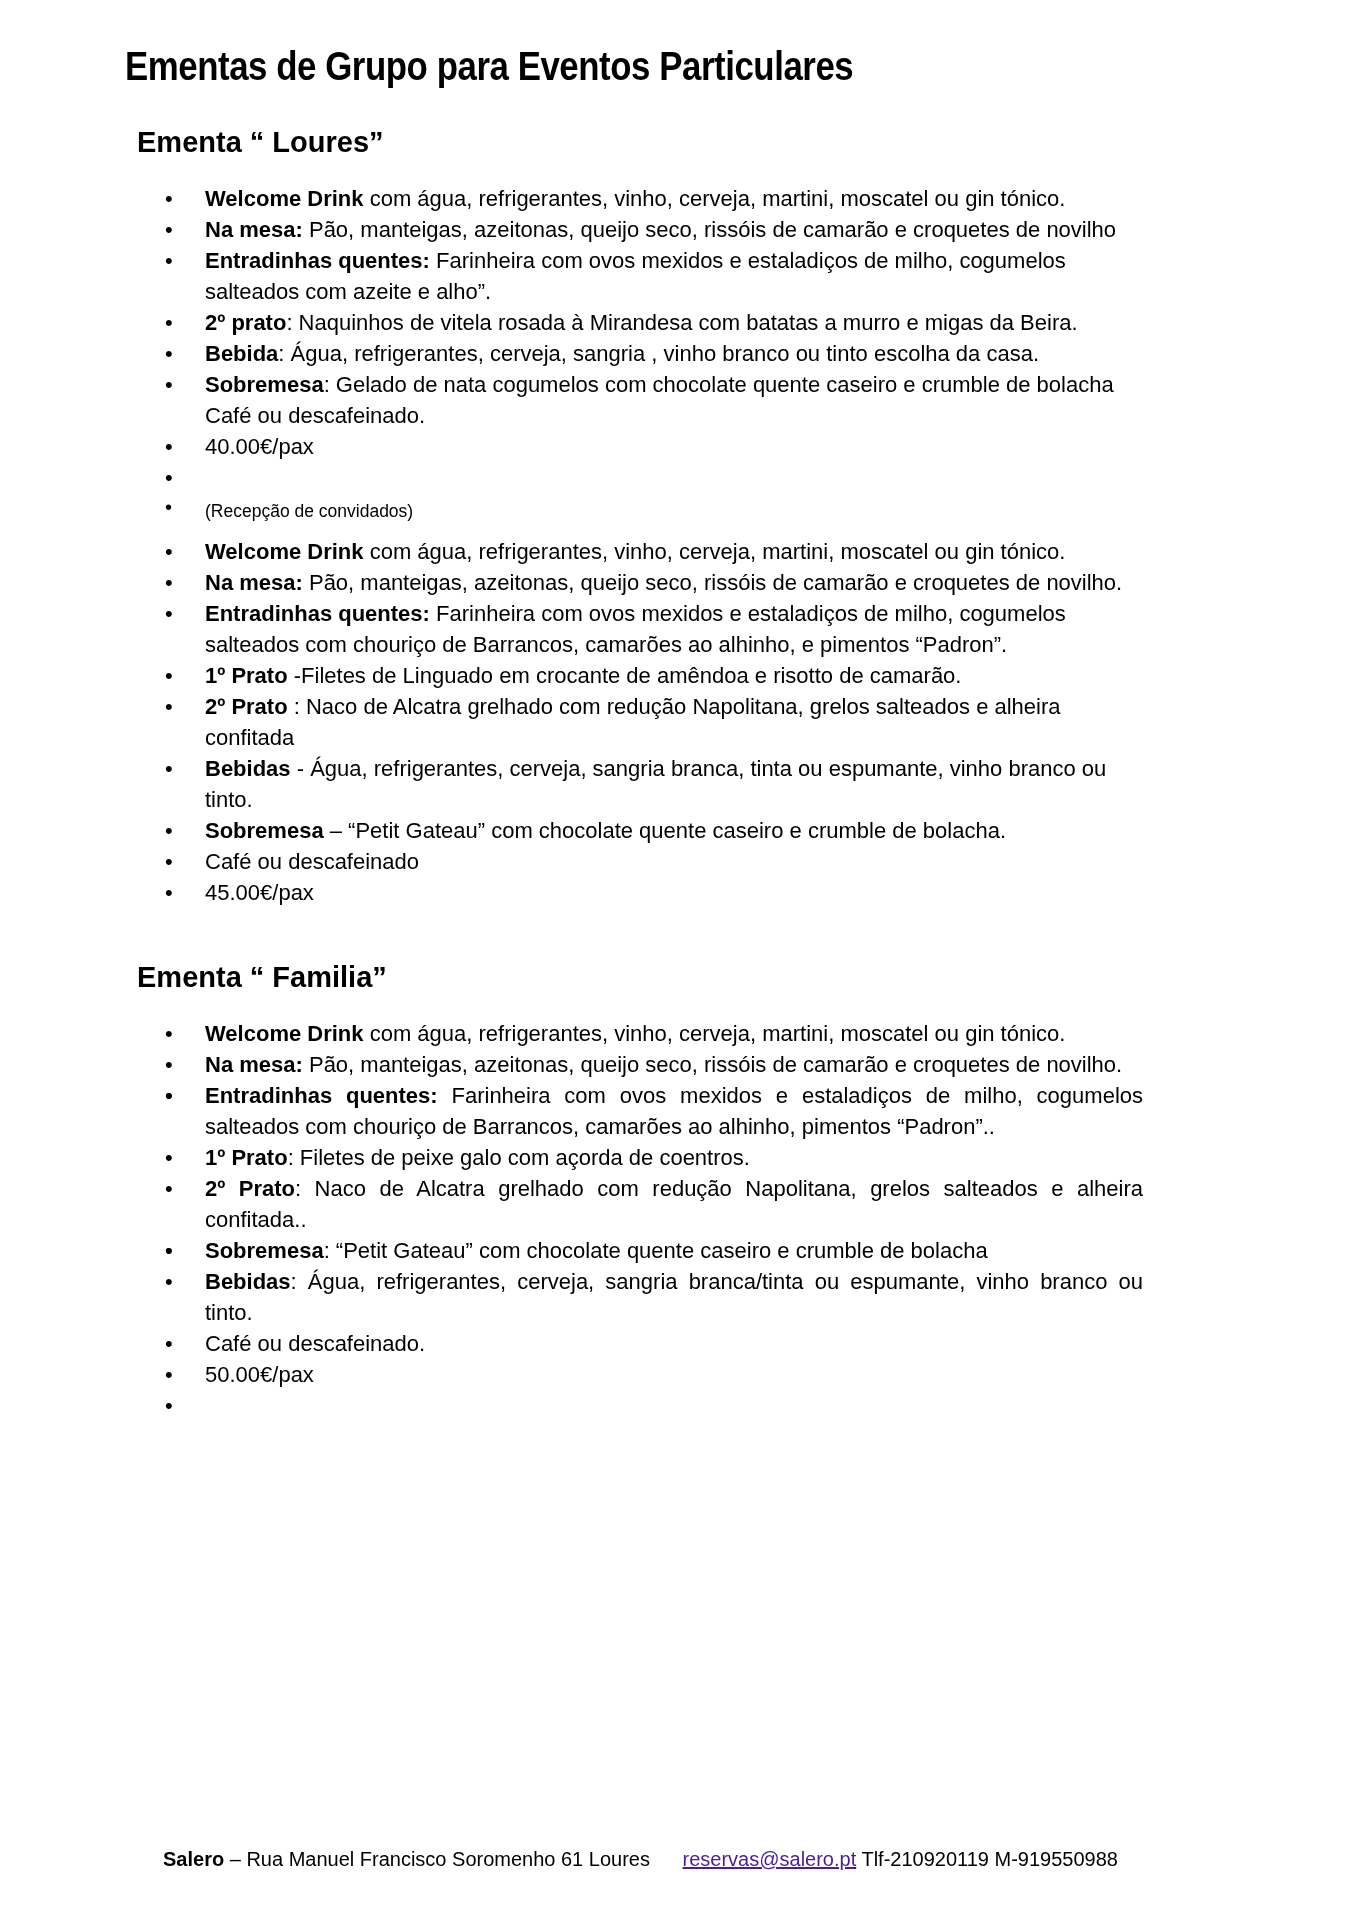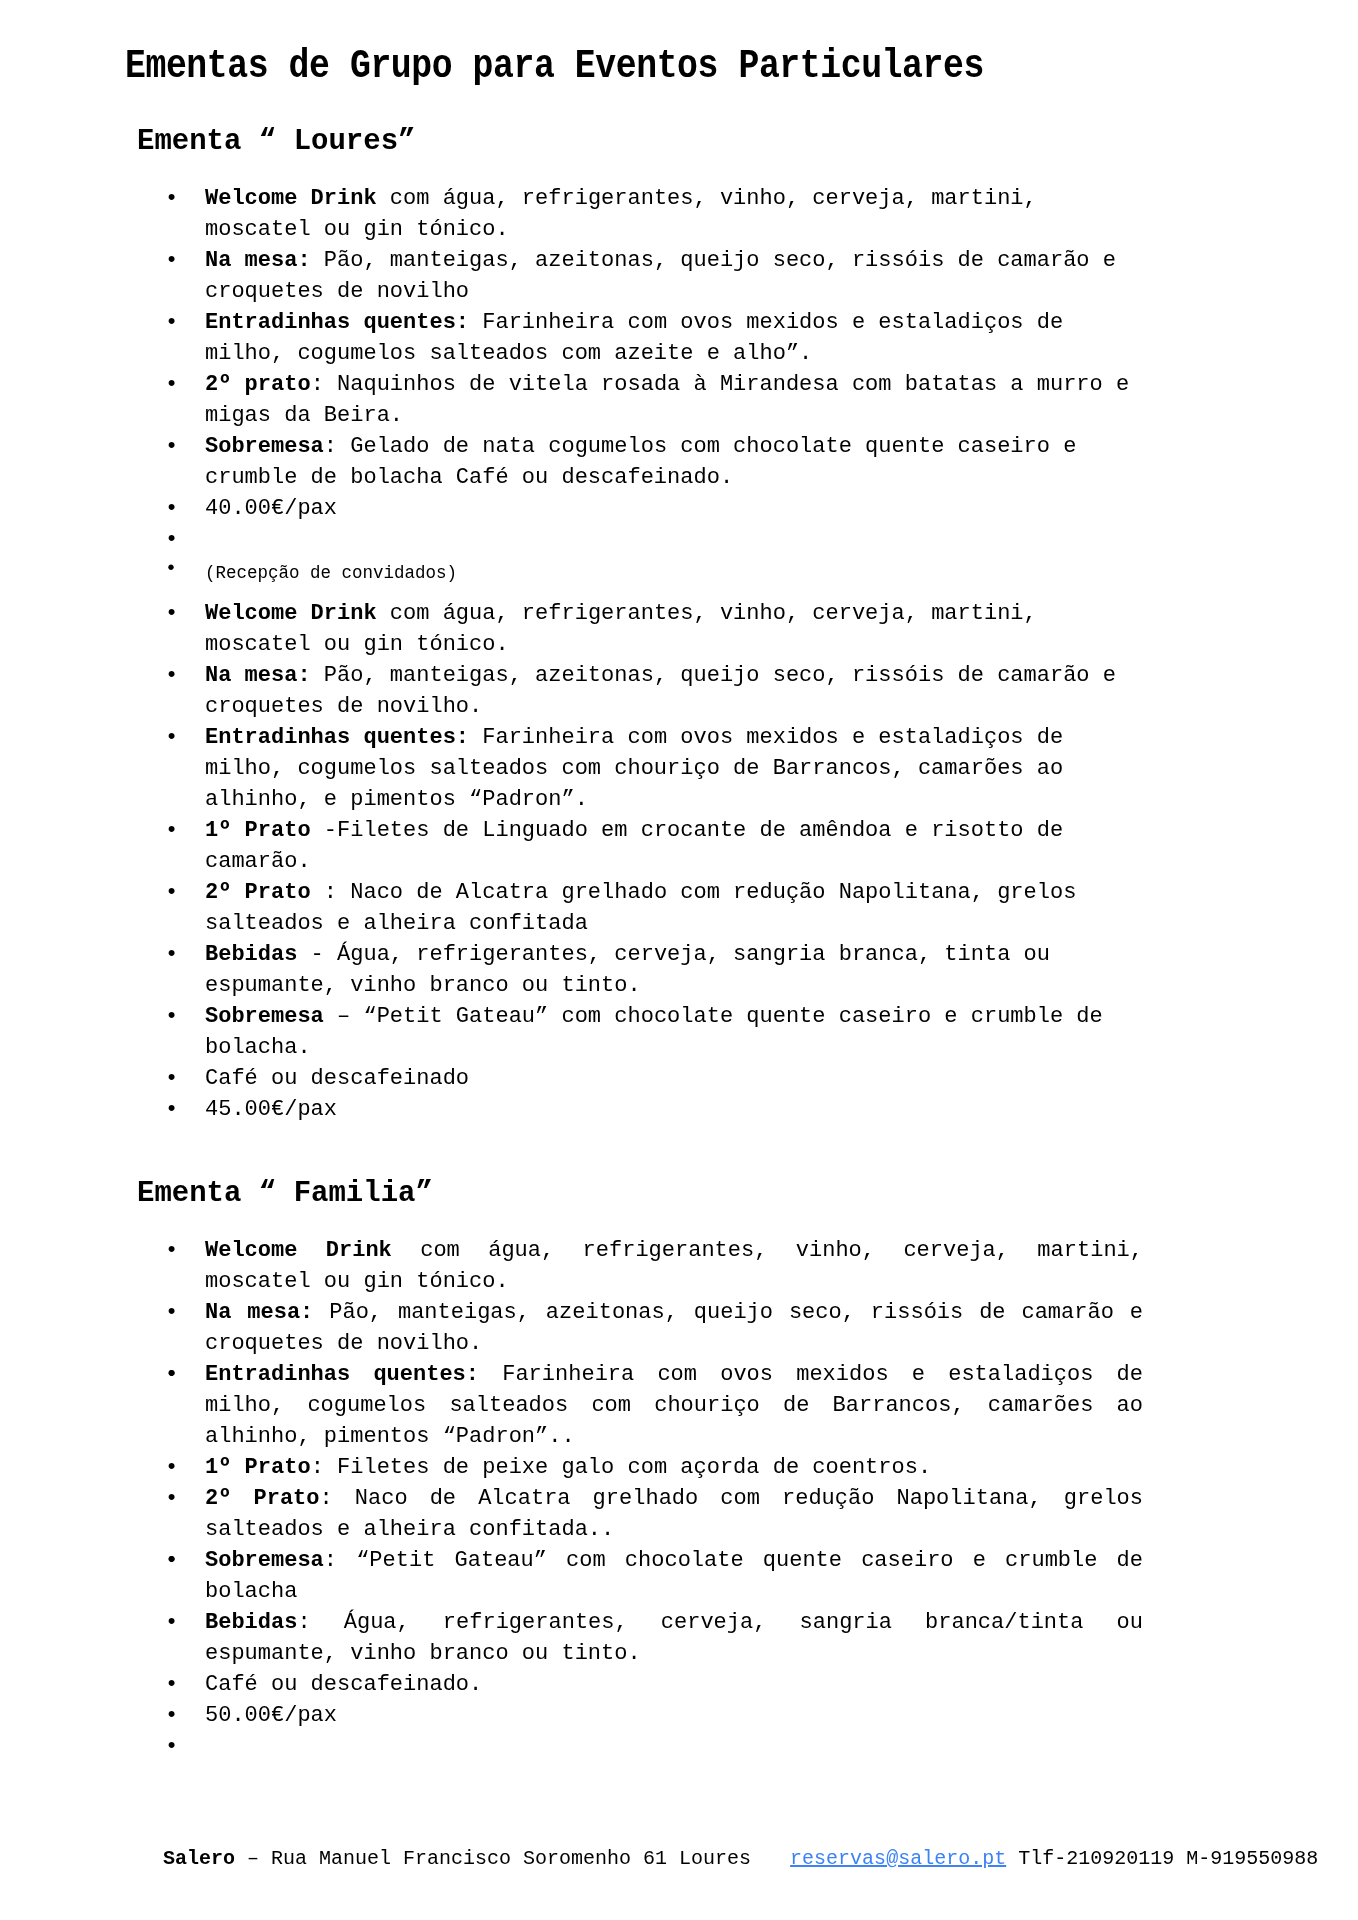--- a/index.html
+++ b/index.html
@@ -1,20 +1,20 @@
 <!DOCTYPE html>
 <html><head>
 <meta charset="utf-8">
 <style>
   * { box-sizing: border-box; }
   html, body { margin: 0; padding: 0; background: #ffffff; }
   .page {
     width: 1358px; height: 1920px; background: #ffffff; color: #000000;
     position: relative; overflow: hidden;
-    font-family: Liberation Mono, monospace;
+    font-family: Liberation Sans, sans-serif;
     padding: 44px 215px 0 137px;
   }
   .title {
     font-weight: 700; font-size: 40px; margin-left: -12px; white-space: nowrap;
   }
   .title-inner { display: inline-block; transform: scaleX(0.87); transform-origin: 0 50%; letter-spacing: -0.5px; }
   .section-heading { font-weight: 700; font-size: 29px; line-height: 34px; }
   .sec-loures  { margin-top: 36px; }
   .sec-salero  { margin-top: 32px; }
   .sec-familia { margin-top: 52px; }
@@ -42,20 +42,21 @@
     <span class="title-inner">Ementas de Grupo para Eventos Particulares</span>
   </div>
 
   <div class="sec-loures">
     <div class="section-heading">Ementa  “ Loures”</div>
     <ul class="menu-list">
       <li class="menu-item"><span class="item-bold">Welcome Drink</span><span class="item-text"> com água, refrigerantes, vinho, cerveja, martini, moscatel ou gin tónico.</span></li>
       <li class="menu-item"><span class="item-bold">Na mesa:</span><span class="item-text"> Pão, manteigas, azeitonas, queijo seco, rissóis de camarão e croquetes de novilho</span></li>
       <li class="menu-item"><span class="item-bold">Entradinhas quentes:</span><span class="item-text"> Farinheira com ovos mexidos e estaladiços de milho, cogumelos salteados com azeite e alho”.</span></li>
       <li class="menu-item"><span class="item-bold">2º prato</span><span class="item-text">: Naquinhos de vitela rosada à Mirandesa com batatas a murro e migas da Beira.</span></li>
+      <li class="menu-item"><span class="item-bold">Bebida</span><span class="item-text">: Água, refrigerantes, cerveja, sangria , vinho branco ou tinto escolha da casa.</span></li>
       <li class="menu-item"><span class="item-bold">Sobremesa</span><span class="item-text">:  Gelado de nata cogumelos com chocolate quente caseiro e crumble de bolacha Café ou descafeinado.</span></li>
       <li class="menu-item"><span class="item-bold"></span><span class="item-text">40.00€/pax</span></li>
       <li class="menu-item"><span class="item-bold"></span><span class="item-text"></span></li>
     </ul>
   </div>
 
   <div class="sec-salero">
     <ul class="menu-list">
       <li class="menu-item note-item"><span class="item-bold"></span><span class="item-text">(Recepção de convidados)</span></li>
       <li class="menu-item"><span class="item-bold">Welcome Drink</span><span class="item-text">  com água, refrigerantes, vinho, cerveja, martini, moscatel ou gin tónico.</span></li>
@@ -82,16 +83,16 @@
       <li class="menu-item"><span class="item-bold"></span><span class="item-text"></span></li>
       <li class="menu-item"><span class="item-bold">Sobremesa</span><span class="item-text">: “Petit Gateau” com chocolate quente caseiro e crumble de bolacha</span></li>
       <li class="menu-item"><span class="item-bold">Bebidas</span><span class="item-text">: Água, refrigerantes, cerveja, sangria branca/tinta ou espumante, vinho  branco ou tinto.</span></li>
       <li class="menu-item"><span class="item-bold"></span><span class="item-text">Café ou descafeinado.</span></li>
       <li class="menu-item"><span class="item-bold"></span><span class="item-text">50.00€/pax</span></li>
       <li class="menu-item"><span class="item-bold"></span><span class="item-text"></span></li>
     </ul>
   </div>
 
   <div class="footer">
-    <span class="footer-brand">Salero</span><span> – Rua Manuel Francisco Soromenho 61 Loures  </span><a class="email-link" href="#" style="color: #3b82f6; padding-left: 27px;">reservas@salero.pt</a><span>  Tlf-210920119  M-919550988</span>
+    <span class="footer-brand">Salero</span><span> – Rua Manuel Francisco Soromenho 61 Loures  </span><a class="email-link" href="#" style="color: #4c1d95; padding-left: 27px;">reservas@salero.pt</a><span>  Tlf-210920119  M-919550988</span>
   </div>
 
 </div>
 
 </body></html>

